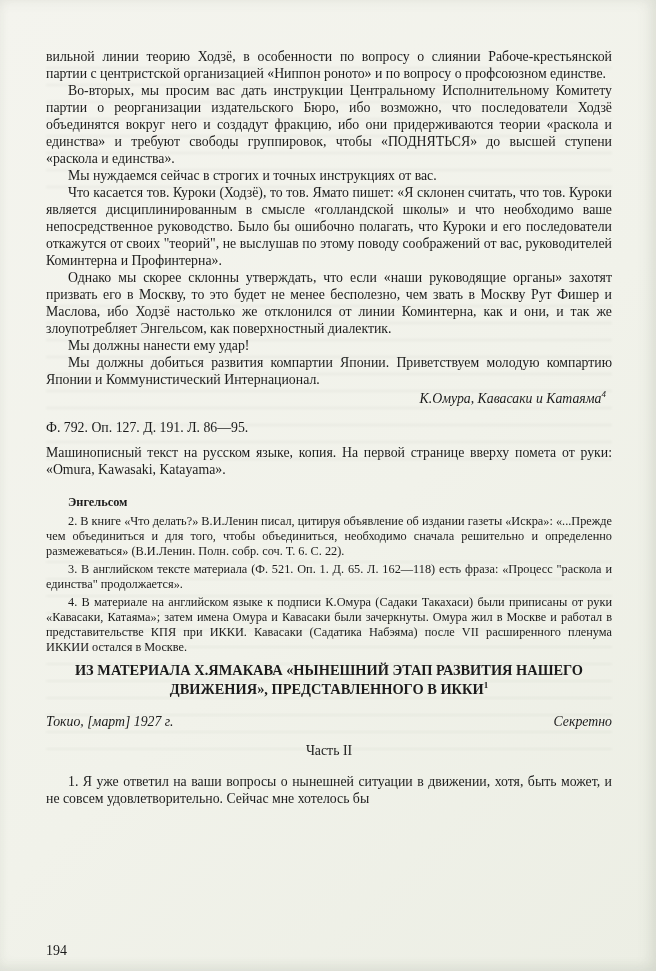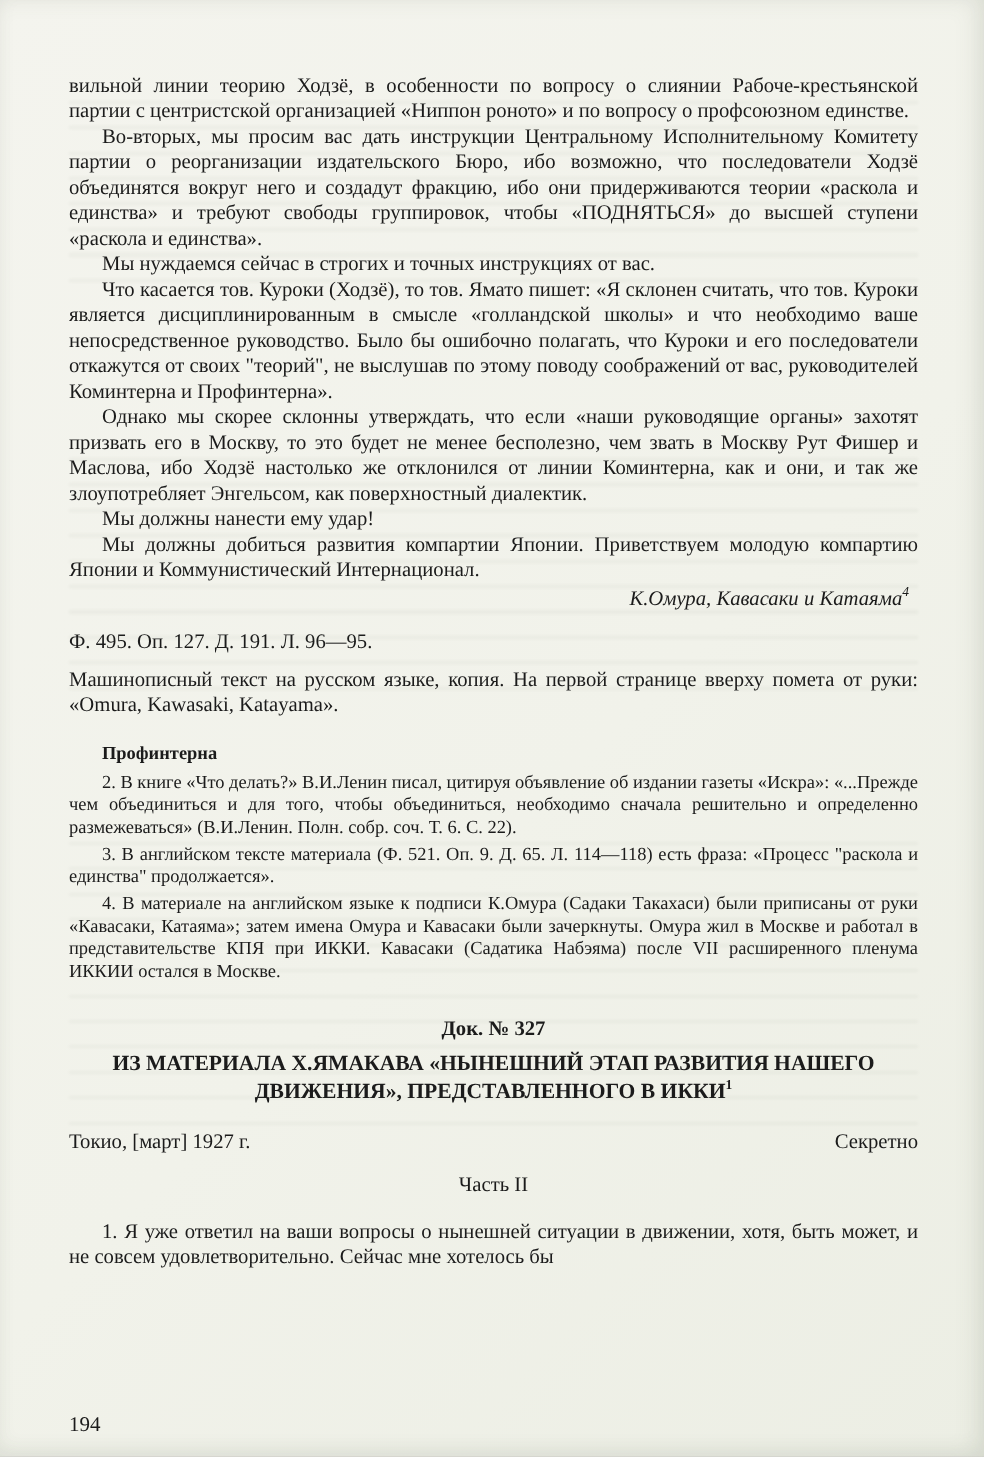--- a/index.html
+++ b/index.html
@@ -46,20 +46,21 @@
     font-weight: bold;
     font-size: 14.4px;
     line-height: 19px;
     text-indent: 0 !important;
     padding: 0 10px;
   }
   .dateline {
     display: flex;
     justify-content: space-between;
     margin-top: 14px;
+    font-style: italic;
   }
   .part { margin-top: 12px !important; text-align: center; font-weight: normal; text-indent: 0 !important; }
   .body-par { margin-top: 14px !important; }
   .page-number { position: absolute; left: 46px; bottom: 12px; font-size: 14px; }
   
   .ghost {
     position: absolute;
     left: 46px;
     right: 44px;
     opacity: 0.05;
@@ -82,29 +83,28 @@
   <p class="no-indent">вильной линии теорию Ходзё, в особенности по вопросу о слиянии Рабоче-крестьянской партии с центристской организацией «Ниппон роното» и по вопросу о профсоюзном единстве.</p>
   <p>Во-вторых, мы просим вас дать инструкции Центральному Исполнительному Комитету партии о реорганизации издательского Бюро, ибо возможно, что последователи Ходзё объединятся вокруг него и создадут фракцию, ибо они придерживаются теории «раскола и единства» и требуют свободы группировок, чтобы «ПОДНЯТЬСЯ» до высшей ступени «раскола и единства».</p>
   <p>Мы нуждаемся сейчас в строгих и точных инструкциях от вас.</p>
   <p>Что касается тов. Куроки (Ходзё), то тов. Ямато пишет: «Я склонен считать, что тов. Куроки является дисциплинированным в смысле «голландской школы» и что необходимо ваше непосредственное руководство. Было бы ошибочно полагать, что Куроки и его последователи откажутся от своих "теорий", не выслушав по этому поводу соображений от вас, руководителей Коминтерна и Профинтерна».</p>
   <p>Однако мы скорее склонны утверждать, что если «наши руководящие органы» захотят призвать его в Москву, то это будет не менее бесполезно, чем звать в Москву Рут Фишер и Маслова, ибо Ходзё настолько же отклонился от линии Коминтерна, как и они, и так же злоупотребляет Энгельсом, как поверхностный диалектик.</p>
   <p>Мы должны нанести ему удар!</p>
   <p>Мы должны добиться развития компартии Японии. Приветствуем молодую компартию Японии и Коммунистический Интернационал.</p>
 
   <p class="sig"><span>К.Омура, Кавасаки и Катаяма</span><sup>4</sup></p>
 
-  <p class="archive">Ф. 495. Оп. 127. Д. 191. Л. 96—95.</p>
+  <p class="archive">Ф. 792. Оп. 127. Д. 191. Л. 86—95.</p>
   <p class="source-note">Машинописный текст на русском языке, копия. На первой странице вверху помета от руки: «Omura, Kawasaki, Katayama».</p>
 
-  <p class="notes-heading">Профинтерна</p>
+  <p class="notes-heading">Энгельсом</p>
   <p class="note">2. В книге «Что делать?» В.И.Ленин писал, цитируя объявление об издании газеты «Искра»: «...Прежде чем объединиться и для того, чтобы объединиться, необходимо сначала решительно и определенно размежеваться» (В.И.Ленин. Полн. собр. соч. Т. 6. С. 22).</p>
-  <p class="note">3. В английском тексте материала (Ф. 521. Оп. 9. Д. 65. Л. 114—118) есть фраза: «Процесс "раскола и единства" продолжается».</p>
+  <p class="note">3. В английском тексте материала (Ф. 521. Оп. 1. Д. 65. Л. 162—118) есть фраза: «Процесс "раскола и единства" продолжается».</p>
   <p class="note">4. В материале на английском языке к подписи К.Омура (Садаки Такахаси) были приписаны от руки «Кавасаки, Катаяма»; затем имена Омура и Кавасаки были зачеркнуты. Омура жил в Москве и работал в представительстве КПЯ при ИККИ. Кавасаки (Садатика Набэяма) после VII расширенного пленума ИККИИ остался в Москве.</p>
 
-  <p class="doc-number">Док. № 327</p>
   <p class="doc-title"><span>ИЗ МАТЕРИАЛА Х.ЯМАКАВА «НЫНЕШНИЙ ЭТАП РАЗВИТИЯ НАШЕГО ДВИЖЕНИЯ», ПРЕДСТАВЛЕННОГО В ИККИ</span><sup>1</sup></p>
 
   <div class="dateline">
     <span>Токио, [март] 1927 г.</span>
     <span>Секретно</span>
   </div>
 
   <p class="part">Часть II</p>
   <p class="body-par">1. Я уже ответил на ваши вопросы о нынешней ситуации в движении, хотя, быть может, и не совсем удовлетворительно. Сейчас мне хотелось бы</p>
 

